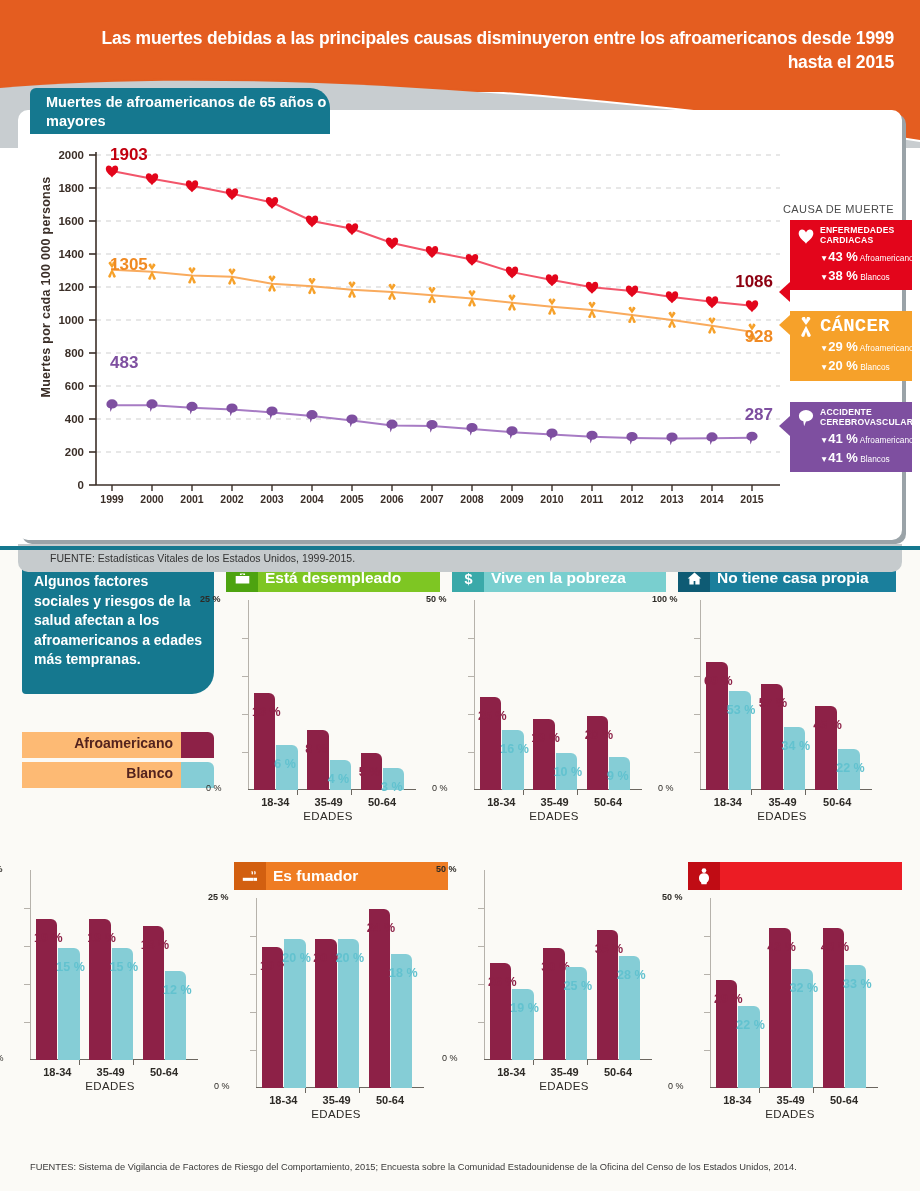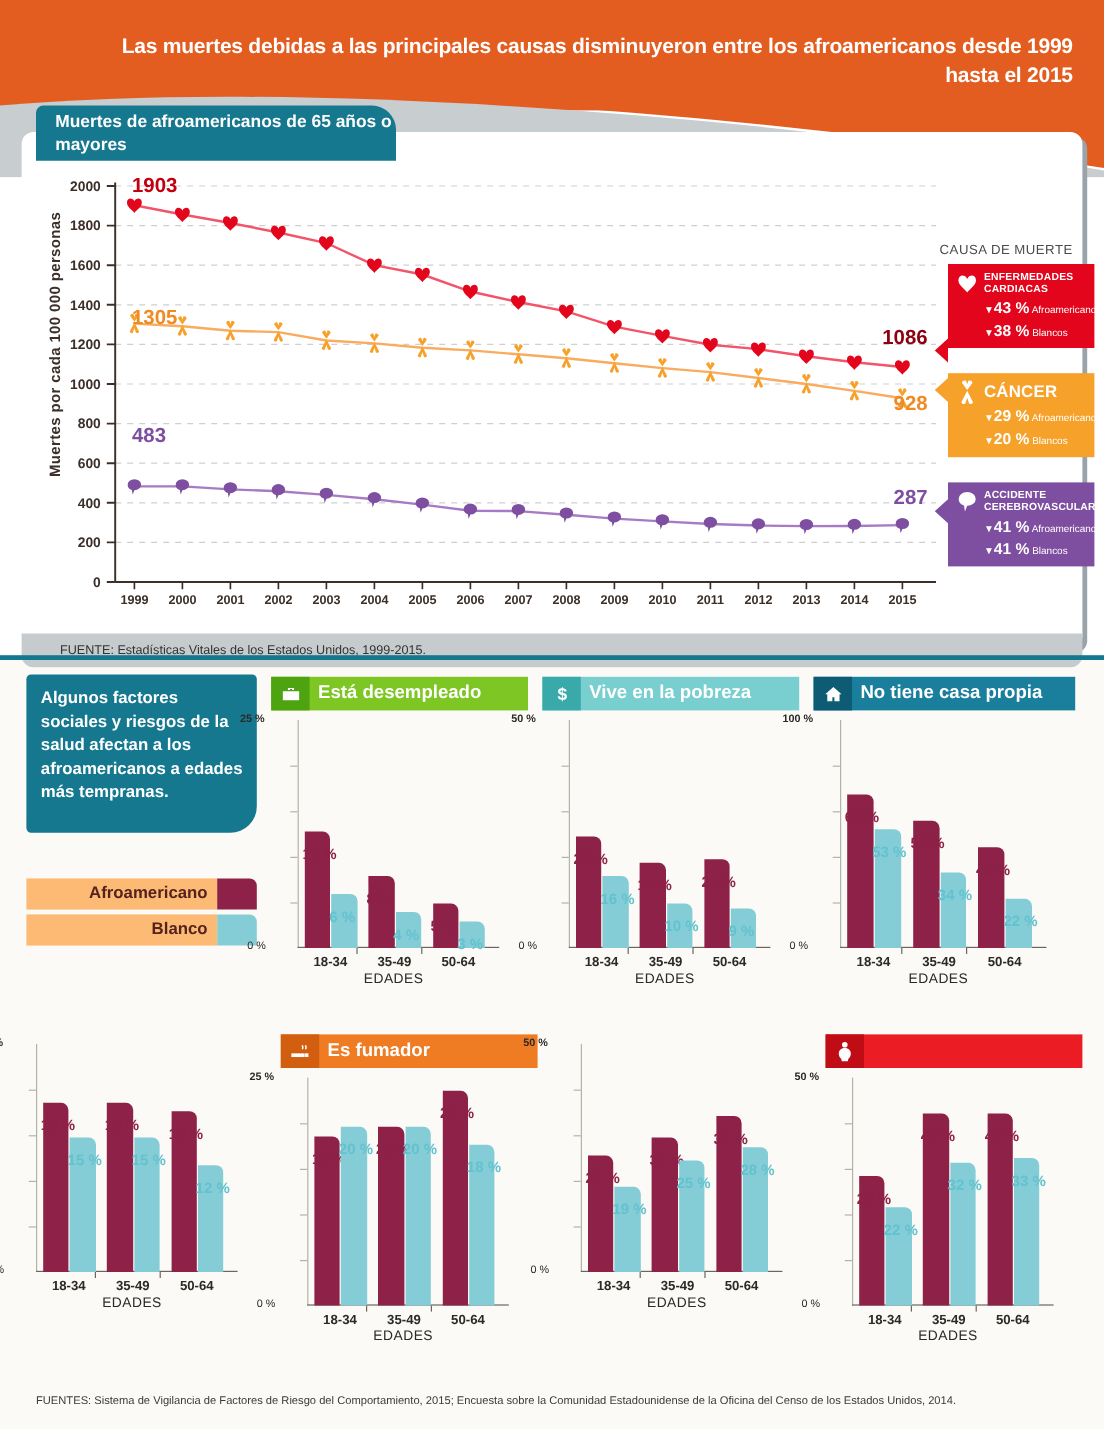--- a/index.html
+++ b/index.html
@@ -39,21 +39,21 @@
   }
   #top-panel { z-index:1; }
   #chart-tab {
     position:absolute; left:30px; top:88px; width:300px; height:46px;
     background:#15788f; border-radius:6px 20px 0 0;
     z-index:3;
     color:#fff; font-weight:bold; font-size:14.5px; line-height:19px;
     padding:5px 0 0 16px;
   }
   #source-strip {
-    position:absolute; left:18px; top:528px; width:884px; height:28px;
+    position:absolute; left:18px; top:544px; width:884px; height:28px;
     background:#c6cbcd; border-radius:0 0 10px 10px; z-index:2;
     color:#333; font-size:10.5px; padding:8px 0 0 32px;
   }
   #teal-rule {
     position:absolute; left:0; top:546px; width:920px; height:4px;
     background:#15788f; z-index:4;
   }
   
   #linechart { position:absolute; left:0; top:0; width:884px; height:420px; z-index:2;}
   #ylabel {
@@ -342,21 +342,21 @@
   <div class="ctitle">ENFERMEDADES CARDIACAS</div>
   <div class="crow">▼<b>43 %</b> <span>Afroamericanos</span></div>
   <div class="crow">▼<b>38 %</b> <span>Blancos</span></div>
 </div>
 
 <div class="cbox" id="cbox-cancer">
   <span class="cpointer"></span>
   <svg class="cicon" viewBox="-8 -9 16 18">
       <path fill="#fff" d="M0,-1.8 L-4,-7.3 A2.6,2.6 0 0 1 -1,-9.2 L0,-6.2 L1,-9.2 A2.6,2.6 0 0 1 4,-7.3 Z M0,-1.2 L4.4,7.4 A2,2 0 0 1 1.5,8.5 L0,4.0 L-1.5,8.5 A2,2 0 0 1 -4.4,7.4 Z"></path>
     </svg>
-  <div class="ctitle" style="font-size:14px;line-height:18px;">CÁNCER</div>
+  <div class="ctitle" style="font-size:19px;line-height:18px;font-family:Liberation Mono, monospace;">CÁNCER</div>
   <div class="crow">▼<b>29 %</b> <span>Afroamericanos</span></div>
   <div class="crow">▼<b>20 %</b> <span>Blancos</span></div>
 </div>
 
 <div class="cbox" id="cbox-stroke">
   <span class="cpointer"></span>
   <svg class="cicon" viewBox="-9 -9 18 18">
       <path fill="#fff" d="M-6.4,-2 a6.4,5.2 0 1 1 12.8,0 a6.4,5.2 0 0 1 -6.4,5.2 l-1.7,4.2 l-0.7,-4.4 a6.4,5.2 0 0 1 -4,-5 Z"></path>
     </svg>
   <div class="ctitle">ACCIDENTE CEREBROVASCULAR</div>

